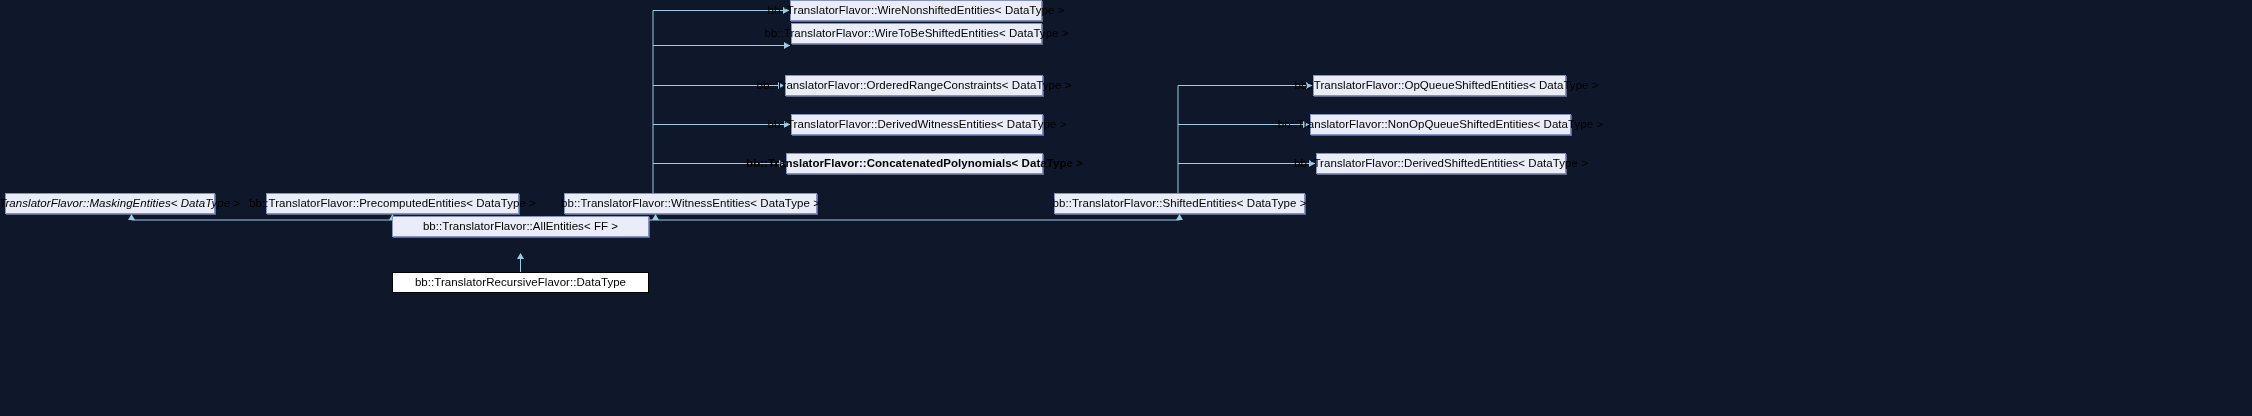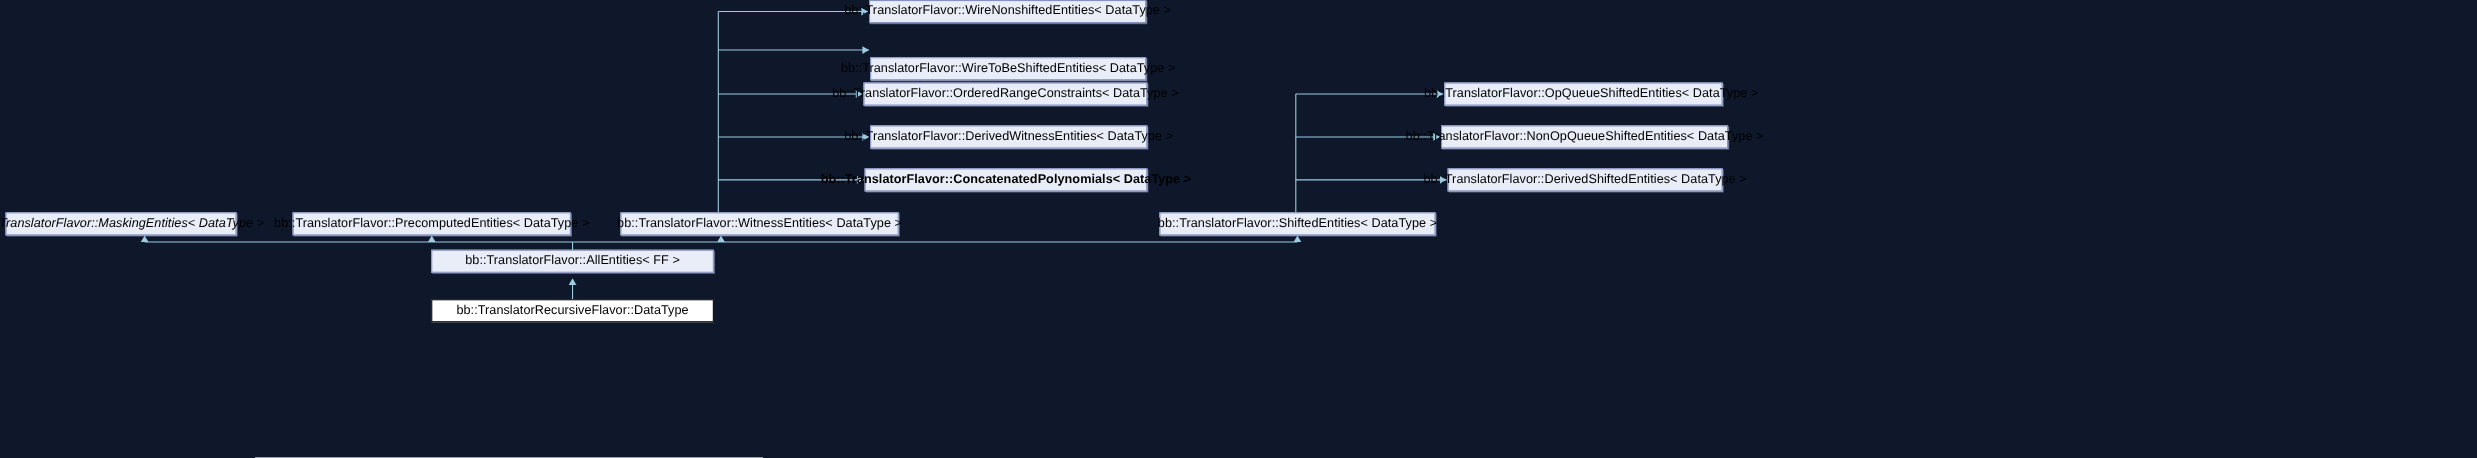--- a/index.html
+++ b/index.html
@@ -83,21 +83,21 @@
       <line x1="1179.5" y1="220" x2="1179.5" y2="219" stroke="#9dcbe0" stroke-width="1"></line>
       <polygon points="1176,220 1179.5,214 1183,220" fill="#9dcbe0"></polygon>
       <line x1="131.5" y1="220" x2="1179.5" y2="220" stroke="#9dcbe0" stroke-width="1"></line>
       <line x1="520.5" y1="220" x2="520.5" y2="232" stroke="#9dcbe0" stroke-width="1"></line>
       <line x1="520.5" y1="272" x2="520.5" y2="258" stroke="#9dcbe0" stroke-width="1"></line>
       <polygon points="517,259 520.5,253 524,259" fill="#9dcbe0"></polygon>
     </svg>
 <div class="node" style="left: 790px; top: 0px; width: 252px;">
       <span class="label">bb::TranslatorFlavor::WireNonshiftedEntities&lt; DataType &gt;</span>
     </div>
-    <div class="node" style="left: 791px; top: 52px; width: 251px;">
+    <div class="node" style="left: 791px; top: 23px; width: 251px;">
       <span class="label">bb::TranslatorFlavor::WireToBeShiftedEntities&lt; DataType &gt;</span>
     </div>
     <div class="node" style="left: 785px; top: 75px; width: 258px;">
       <span class="label">bb::TranslatorFlavor::OrderedRangeConstraints&lt; DataType &gt;</span>
     </div>
     <div class="node" style="left: 791px; top: 114px; width: 252px;">
       <span class="label">bb::TranslatorFlavor::DerivedWitnessEntities&lt; DataType &gt;</span>
     </div>
     <div class="node" style="left: 786px; top: 153px; width: 257px; font-weight: bold;">
       <span class="label">bb::TranslatorFlavor::ConcatenatedPolynomials&lt; DataType &gt;</span>
@@ -116,19 +116,19 @@
     </div>
     <div class="node" style="left: 266px; top: 193px; width: 253px;">
       <span class="label">bb::TranslatorFlavor::PrecomputedEntities&lt; DataType &gt;</span>
     </div>
     <div class="node" style="left: 529px; top: 193px; width: 253px; margin-left: 35px;">
       <span class="label">bb::TranslatorFlavor::WitnessEntities&lt; DataType &gt;</span>
     </div>
     <div class="node" style="left: 1054px; top: 193px; width: 251px;">
       <span class="label">bb::TranslatorFlavor::ShiftedEntities&lt; DataType &gt;</span>
     </div>
-    <div class="node" style="left: 392px; top: 227px; width: 257px;">
+    <div class="node" style="left: 392px; top: 216px; width: 257px;">
       <span class="label">bb::TranslatorFlavor::AllEntities&lt; FF &gt;</span>
     </div>
     <div class="node root" style="left: 392px; top: 272px; width: 257px;">
       <span class="label">bb::TranslatorRecursiveFlavor::DataType</span>
     </div>
   </div>
 
 </body></html>

